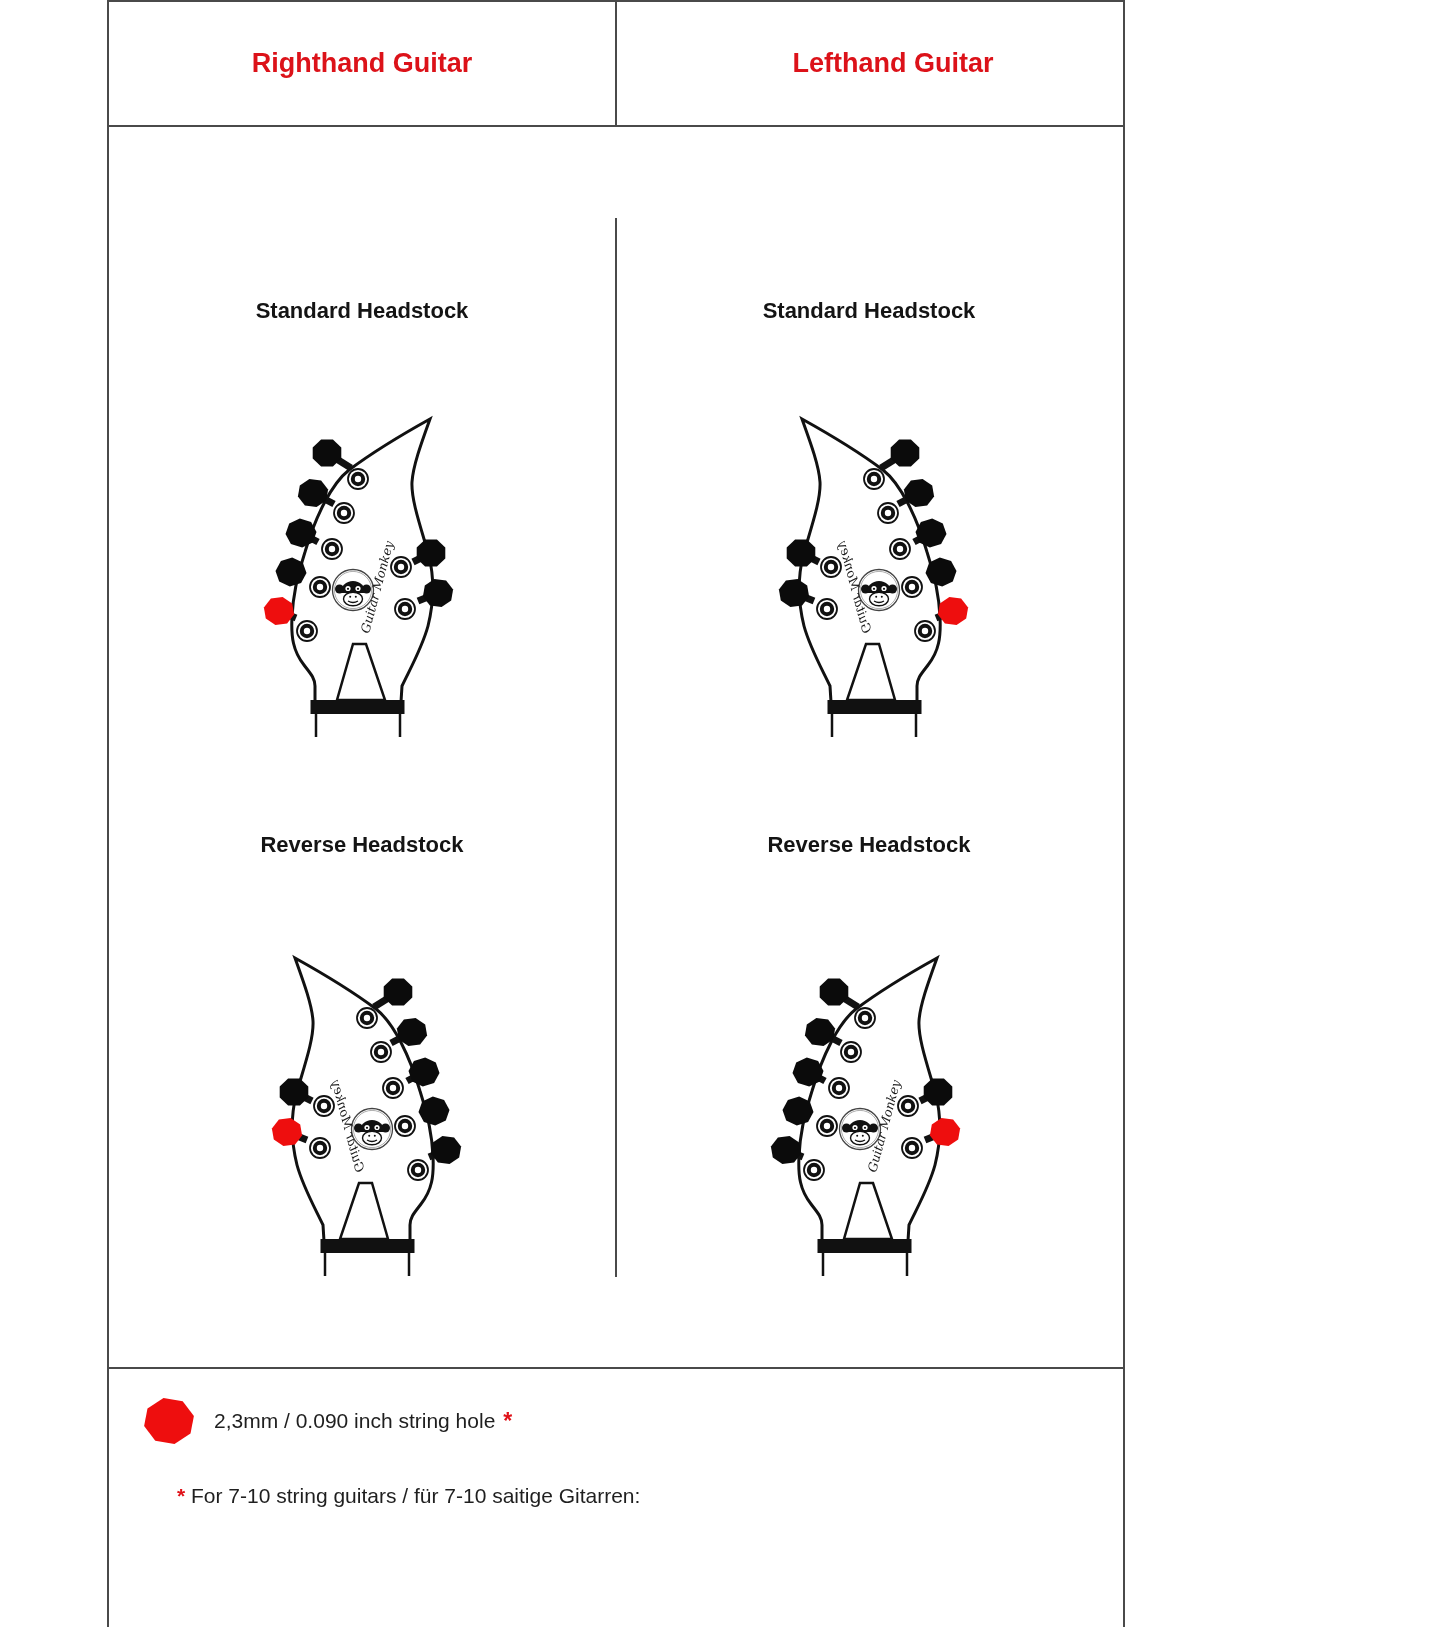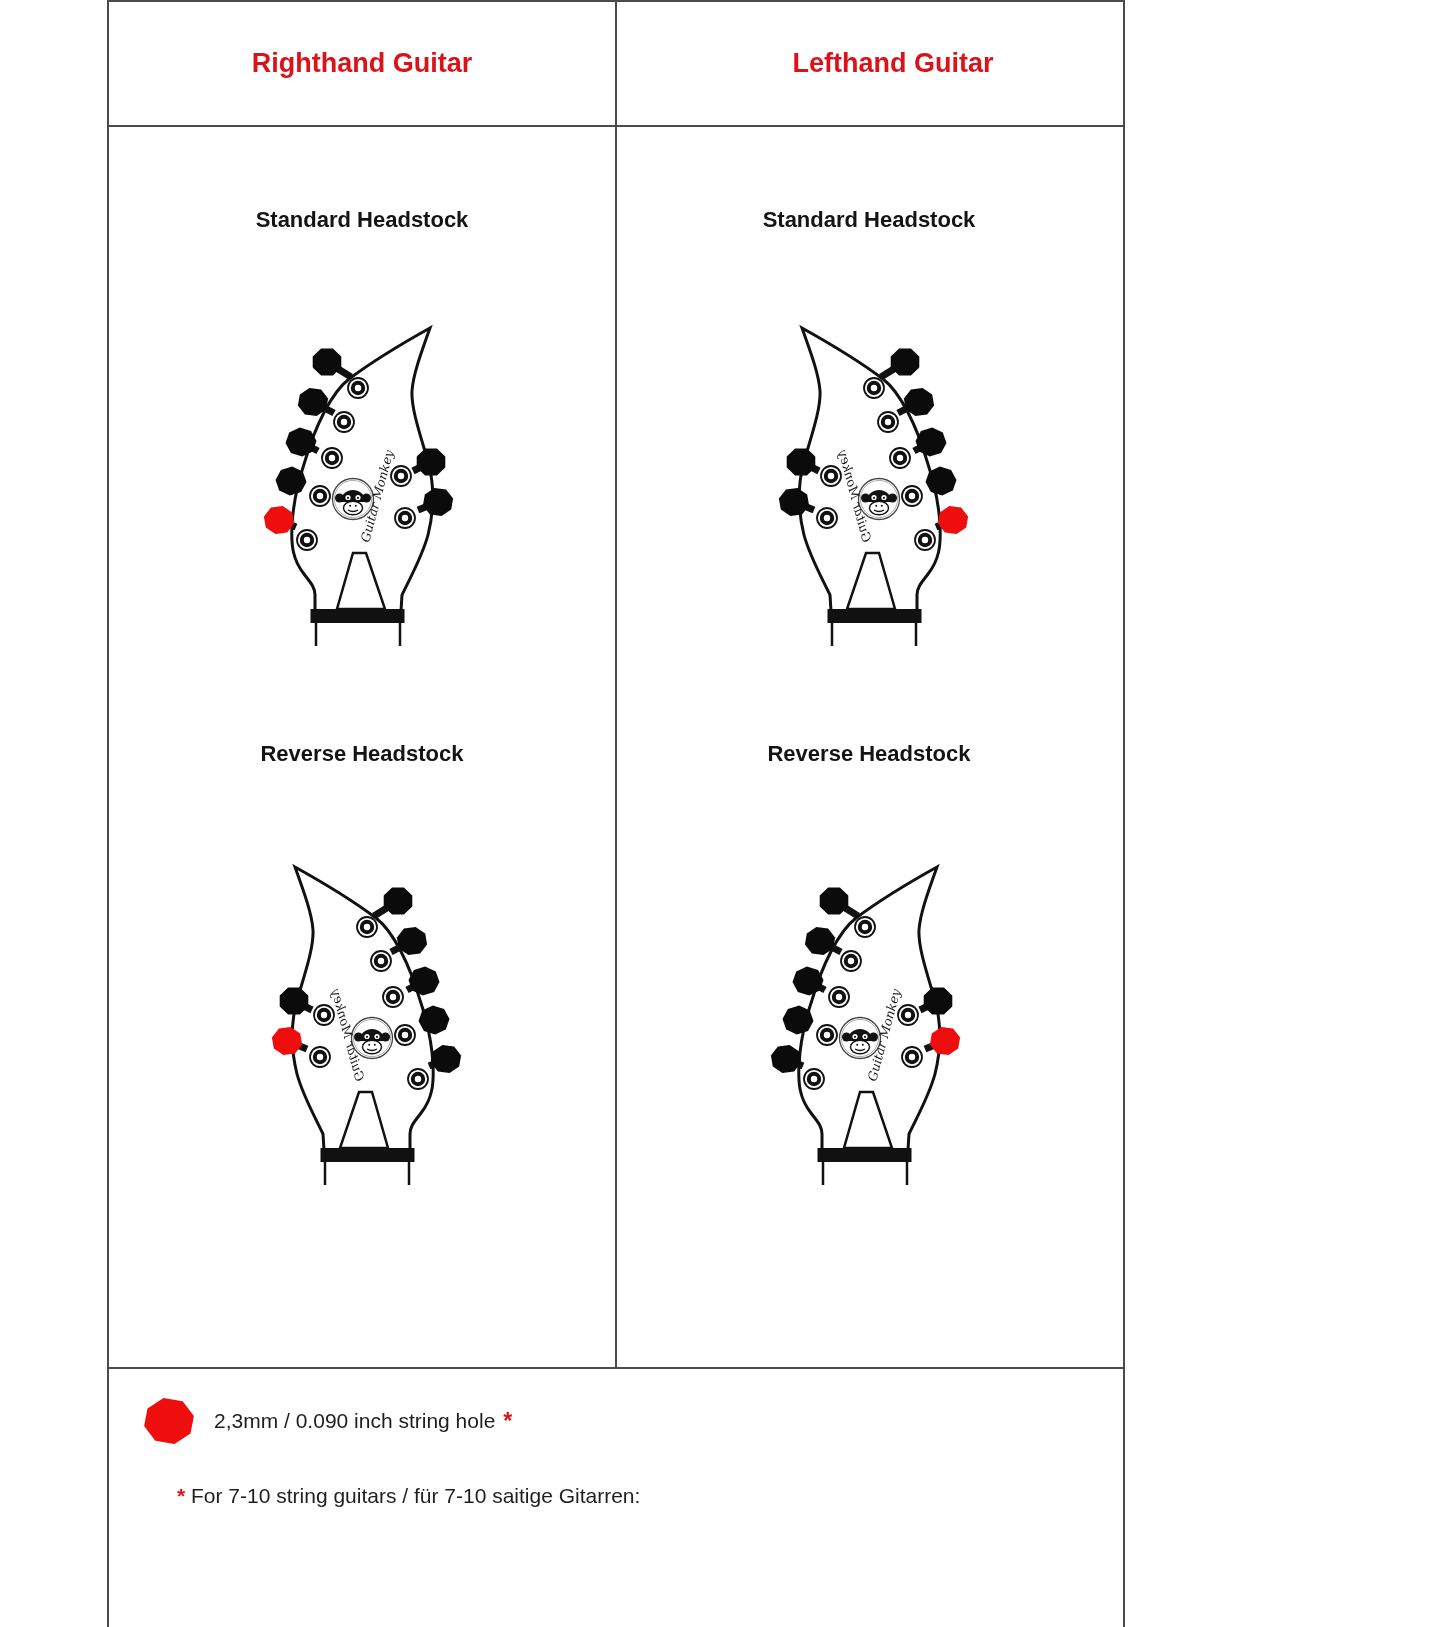--- a/index.html
+++ b/index.html
@@ -14,21 +14,21 @@
   
   .header-row { display:flex; height:127px; border:2px solid #4a4a4a; }
   .header-cell {
     width:508px; height:123px; display:flex; align-items:center; justify-content:center;
     font-size:27px; font-weight:bold; color:#dc1219;
   }
   .header-cell.first { border-right:2px solid #4a4a4a; }
   .header-cell.second { width:504px;padding-left:48px; }
 
   
-  .main-row { display:flex; height:1242px; border:2px solid #4a4a4a; border-top:none; }
+  .main-row { display:flex; height:1242px; border:2px solid #4a4a4a; border-top:none;align-items:center; }
   .col { width:508px; display:flex; flex-direction:column; align-items:center; }
   .col.first { border-right:2px solid #4a4a4a; }
   .col.second { width:504px; }
   .section-label { font-size:22px; font-weight:bold; color:#141414; line-height:30px; }
   .section-label.standard { margin-top:78px; }
   .section-label.reverse  { margin-top:92px; }
   .illus { line-height:0; }
   .illus.standard { margin-top:60px; }
   .illus.reverse  { margin-top:65px; }
   .illus svg { display:block; }

